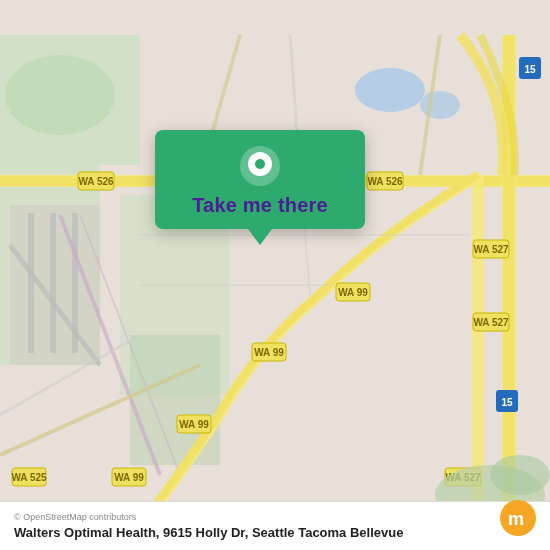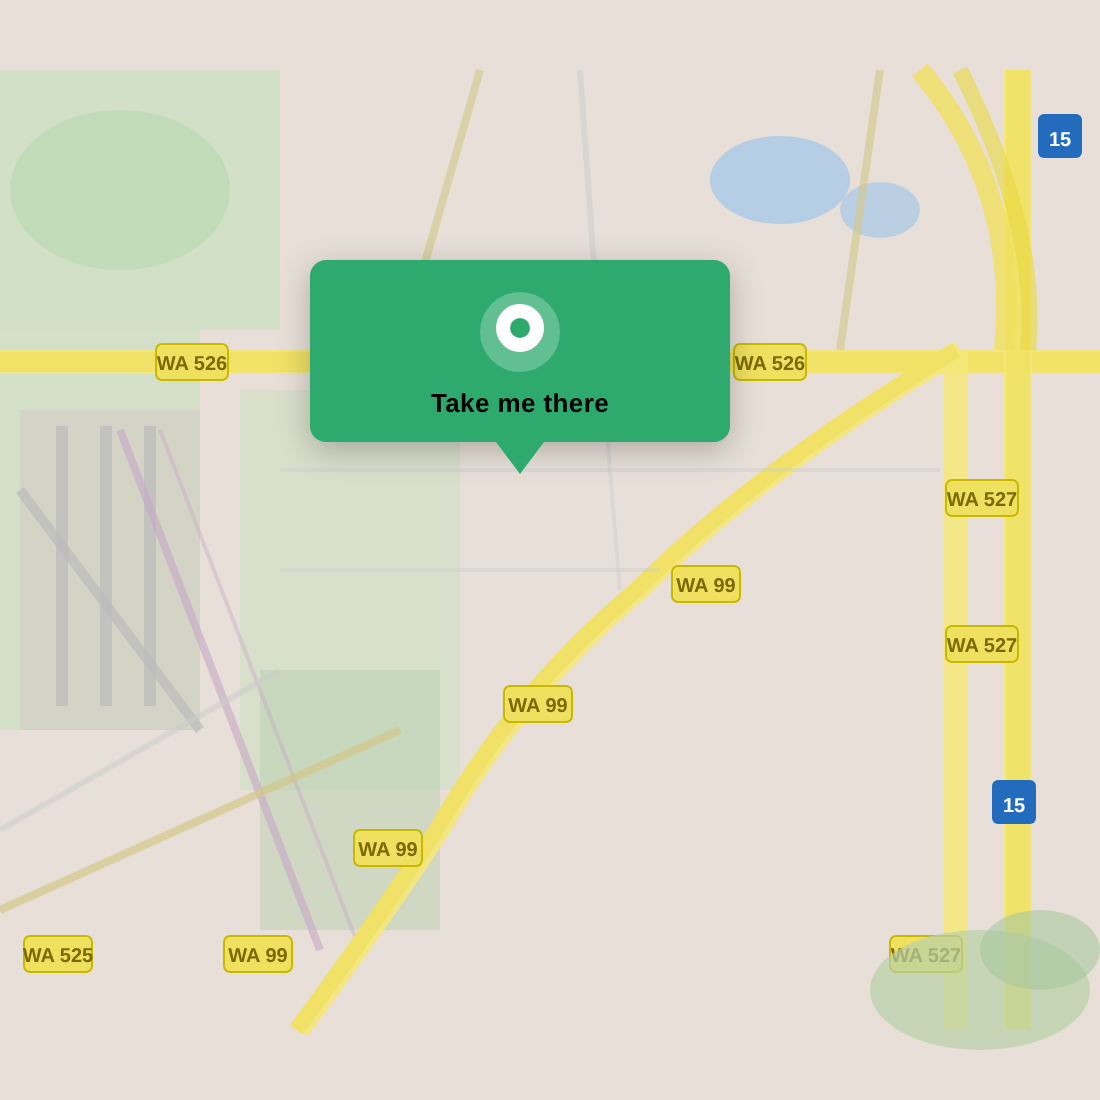--- a/index.html
+++ b/index.html
@@ -47,22 +47,22 @@
       border-top: 16px solid #2eaa6e;
     }
 
     #pin-icon {
       width: 44px;
       height: 44px;
       margin-bottom: 6px;
     }
 
     #callout-label {
-      color: #000000;
-      font-size: 13px;
+      color: #4c1d95;
+      font-size: 20px;
       font-weight: 600;
       text-align: center;
       letter-spacing: 0.2px;
     }
 
     
     #info-bar {
       position: absolute;
       bottom: 0; left: 0; right: 0;
       background: #fff;
@@ -214,13 +214,25 @@
   <div id="callout">
 
     <svg id="pin-icon" viewBox="0 0 44 44" xmlns="http://www.w3.org/2000/svg">
       <circle cx="22" cy="22" r="20" fill="white" opacity="0.25"></circle>
       <circle cx="22" cy="20" r="11" fill="white" stroke="white" stroke-width="2"></circle>
       <circle cx="22" cy="20" r="5" fill="#2eaa6e"></circle>
     </svg>
     <span id="callout-label">Take me there</span>
   </div>
 
+  <div id="info-bar">
+    <div id="attribution">© OpenStreetMap contributors</div>
+    <div id="address-line">Walters Optimal Health, 9615 Holly Dr, Seattle Tacoma Bellevue</div>
+
+    <div id="moovit-logo">
+      <div id="moovit-icon">
+        <svg width="24" height="24" viewBox="0 0 24 24" xmlns="http://www.w3.org/2000/svg">
+          <text x="2" y="19" font-size="18" font-weight="bold" fill="white" font-family="Arial">m</text>
+        </svg>
+      </div>
+    </div>
+  </div>
 </div>
 
 </body></html>

